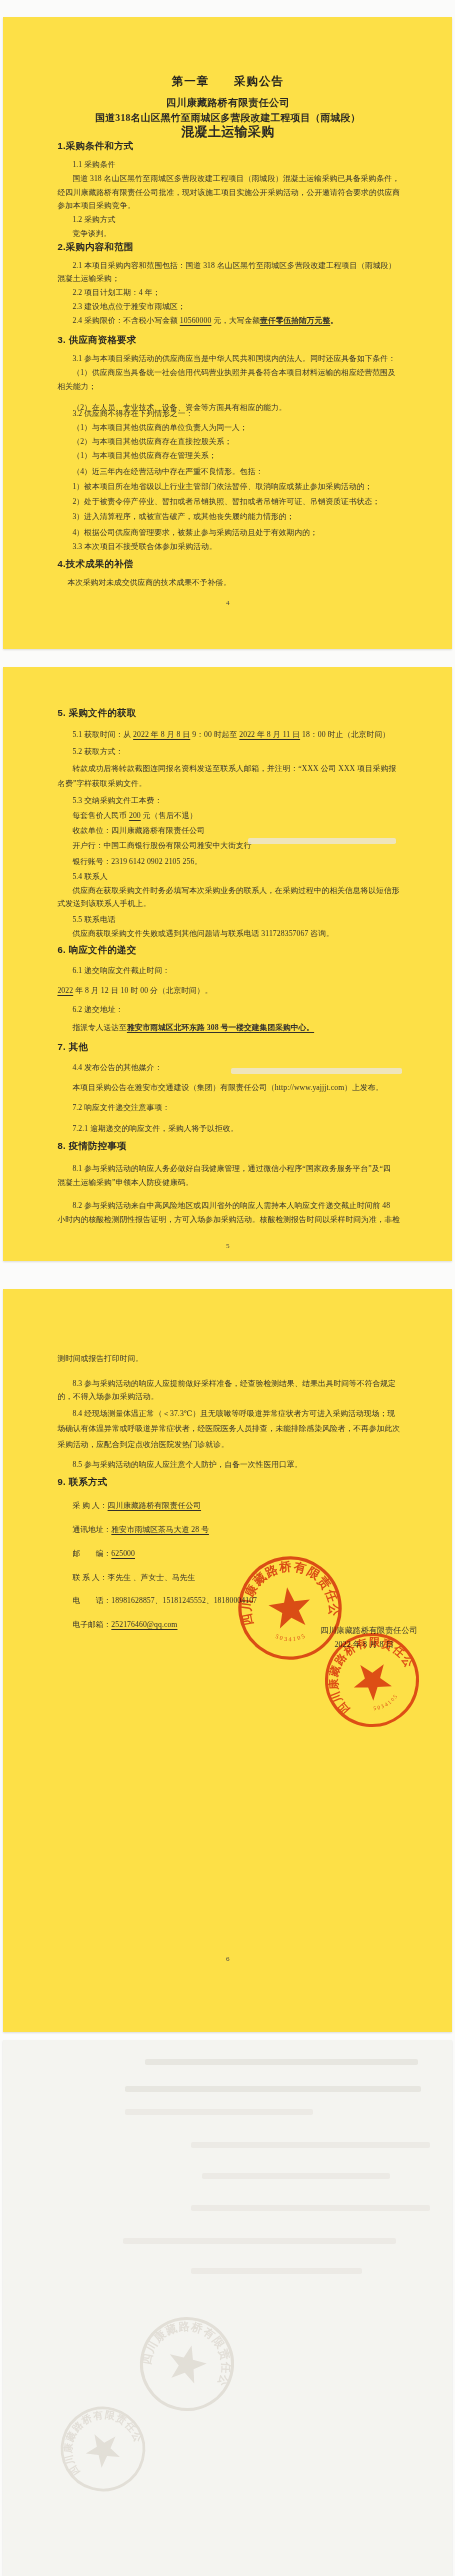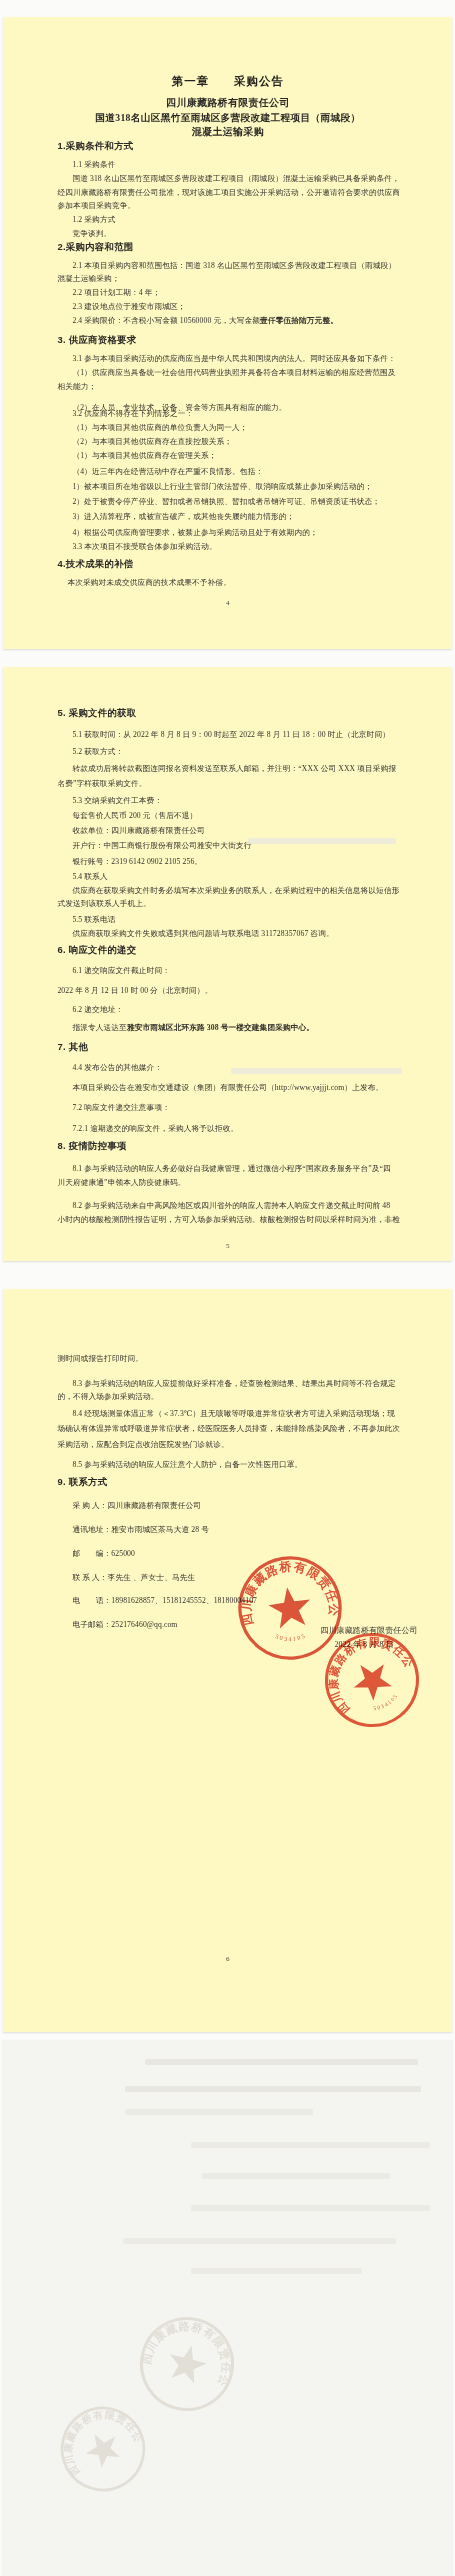--- a/index.html
+++ b/index.html
@@ -1,31 +1,31 @@
 <!DOCTYPE html>
 <html style="font-size:9px"><head>
 <meta charset="utf-8">
 <style>
   html,body{margin:0;padding:0;}
   body{background:#ffffff;font-family:"Liberation Serif","DejaVu Serif",serif;}
   #canvas{position:relative;width:455px;height:2576px;background:#fbfbfa;overflow:hidden;}
-  .page{position:absolute;left:3.4px;width:449px;background:#fef9c3;box-shadow:0 0.6px 1.7px rgba(0,0,0,.12);}
+  .page{position:absolute;left:3.4px;width:449px;background:#fde047;box-shadow:0 0.6px 1.7px rgba(0,0,0,.12);}
   #p1{top:17px;height:632px;}
   #p2{top:667px;height:594px;}
   #p3{top:1289px;height:743px;}
   #p4{top:2040px;height:536px;background:#f4f4f0;}
   .ln{position:absolute;left:54px;white-space:nowrap;font-size:7.7px;letter-spacing:0.1px;color:#34312c;line-height:9px;}
   .ind{left:69px;}
   .ctr{left:0;width:100%;text-align:center;letter-spacing:0.3px;}
   .hd{font-family:"Liberation Sans","DejaVu Sans",sans-serif;font-weight:bold;font-size:9.4px;color:#2b2925;letter-spacing:0.3px;}
   .t1{font-family:"Liberation Sans","DejaVu Sans",sans-serif;font-weight:bold;font-size:11.4px;color:#262420;letter-spacing:1.1px;}
   .t2{font-weight:bold;font-size:10px;color:#2b2925;}
   .t3{font-weight:bold;font-size:9.7px;color:#2b2925;}
-  .t4{font-weight:bold;font-size:10px;color:#2b2925;}
-  .u{text-underline-offset:1.7px;}
+  .t4{font-weight:bold;font-size:13px;color:#2b2925;}
+  .u{text-decoration:underline;text-underline-offset:1.7px;}
   .b{font-weight:bold;}
   .pgnum{left:0;width:100%;text-align:center;font-size:7.1px;color:#4a4742;letter-spacing:0;}
   .seal{position:absolute;mix-blend-mode:multiply;}
   .seal-red{color:#d8402f;opacity:.88;}
   .seal-red2{color:#dc4736;opacity:.9;}
   .seal-ghost{color:#ded6cf;opacity:.55;}
   .seal svg{display:block;width:100%;height:100%;}
   .ghostbar{position:absolute;height:6.3px;border-radius:1.7px;background:#e9e7e2;opacity:.75;}
   .ghostbar.dk{background:#e3e1db;}
   .sig{font-size:8px;color:#34312c;}
@@ -102,21 +102,21 @@
     <div class="ln ind" style="top:356px"><span>指派专人送达至</span><span class="u b">雅安市雨城区北环东路 308 号一楼交建集团采购中心。</span></div>
 
     <div class="ln hd" style="top:375px">7. 其他</div>
     <div class="ln ind" style="top:396px">4.4 发布公告的其他媒介：</div>
     <div class="ln ind" style="top:416px">本项目采购公告在雅安市交通建设（集团）有限责任公司（http://www.yajjjt.com）上发布。</div>
     <div class="ln ind" style="top:436px">7.2 响应文件递交注意事项：</div>
     <div class="ln ind" style="top:457px">7.2.1 逾期递交的响应文件，采购人将予以拒收。</div>
 
     <div class="ln hd" style="top:474px">8. 疫情防控事项</div>
     <div class="ln ind" style="top:497px">8.1 参与采购活动的响应人务必做好自我健康管理，通过微信小程序“国家政务服务平台”及“四</div>
-    <div class="ln" style="top:511px">川天府健康通”申领本人防疫健康码。</div>
+    <div class="ln" style="top:511px">混凝土运输采购”申领本人防疫健康码。</div>
     <div class="ln ind" style="top:534px">8.2 参与采购活动来自中高风险地区或四川省外的响应人需持本人响应文件递交截止时间前 48</div>
     <div class="ln" style="top:548px">小时内的核酸检测阴性报告证明，方可入场参加采购活动。核酸检测报告时间以采样时间为准，非检</div>
 
     <div class="ln pgnum" style="top:575px">5</div>
 
     <div class="ghostbar" style="top:171px;left:245px;width:148px"></div>
     <div class="ghostbar" style="top:401px;left:228px;width:171px"></div>
   </div>
 
   <div class="page" id="p3">

